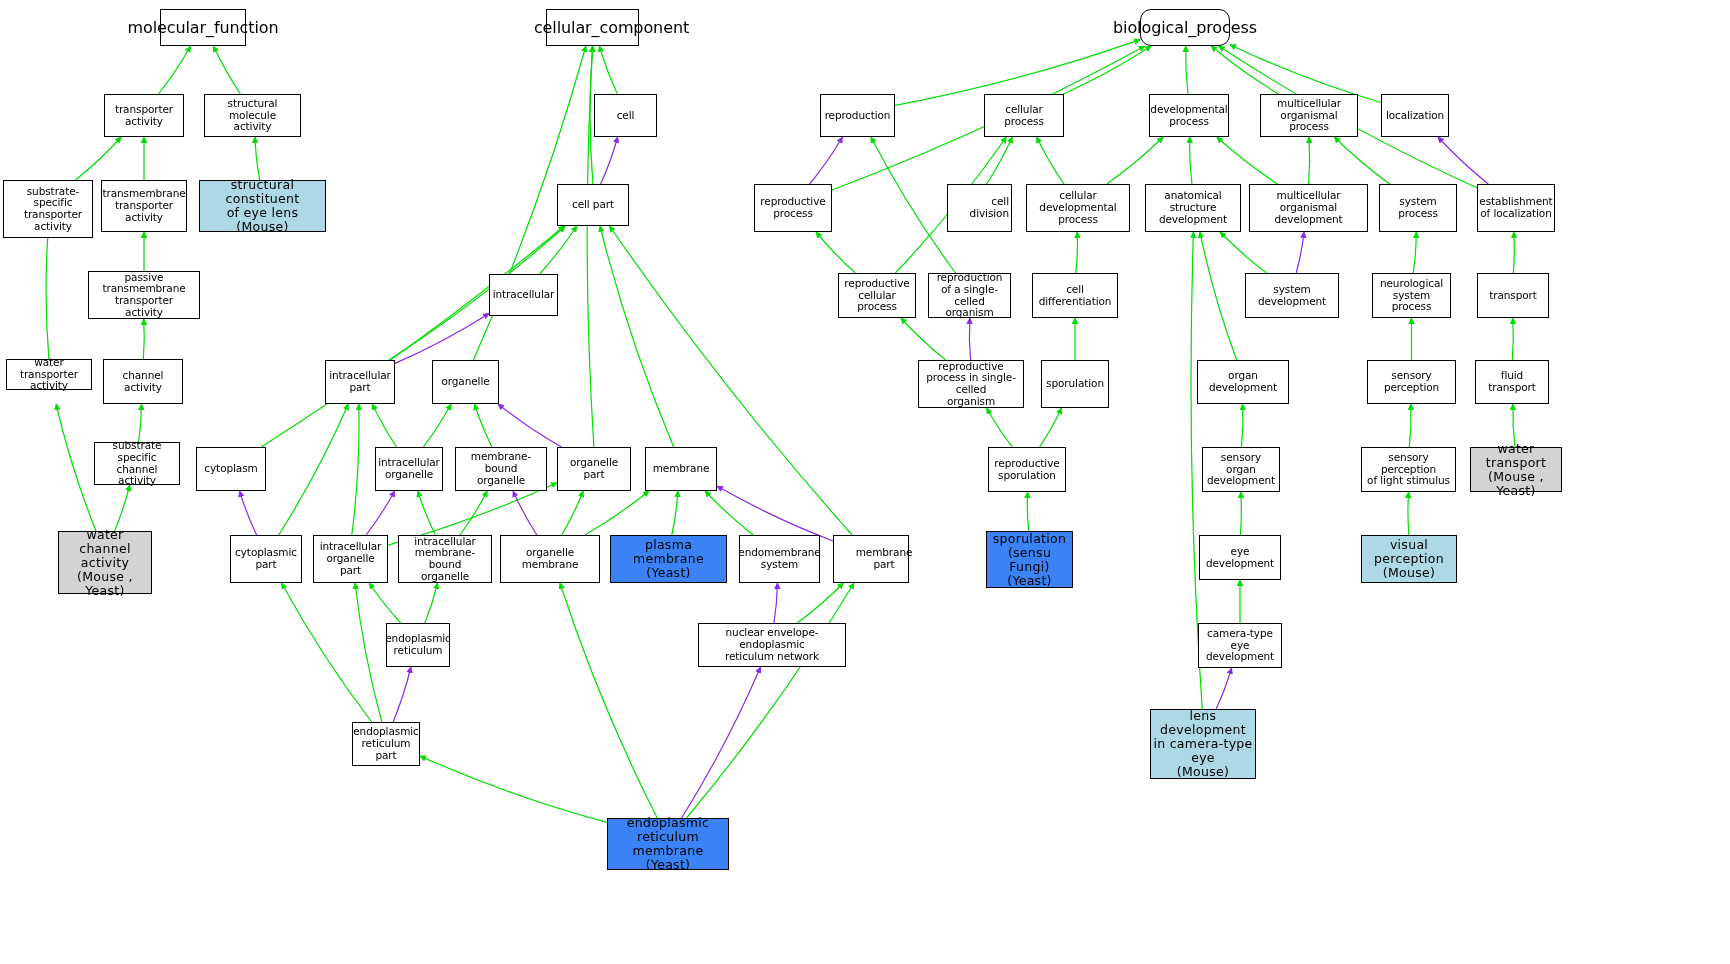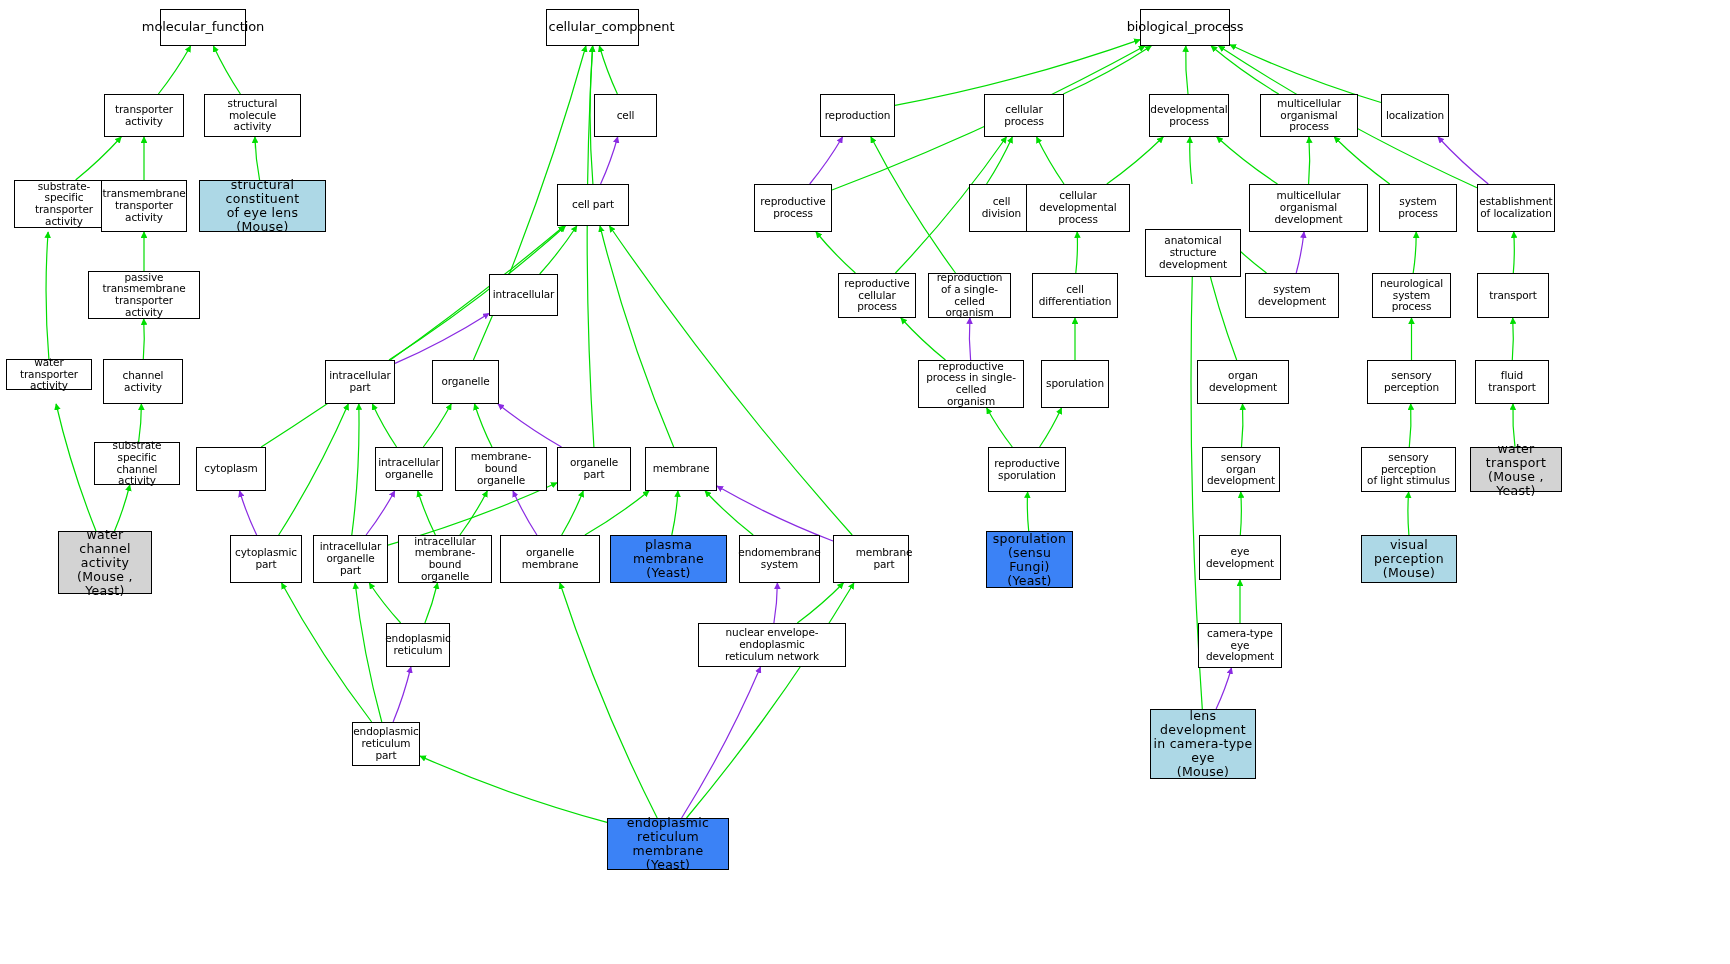--- a/index.html
+++ b/index.html
@@ -26,21 +26,21 @@
     line-height:1.12;
     font-size:10.5px;
     letter-spacing:-0.1px;
     padding:1px 2px;
     white-space:pre-line;
     z-index:5;
   }
   .node.cyan{background:#3b82f6;font-size:12.5px;letter-spacing:0.3px;}
   .node.lightblue{background:#add8e6;font-size:12.5px;letter-spacing:0.3px;}
   .node.grey{background:#d3d3d3;font-size:12.5px;letter-spacing:0.3px;}
-  .node.root{font-size:13px;}
+  .node.root{font-size:16px;}
 </style>
 </head>
 <body>
 
 <div id="canvas">
   <svg id="edges" width="1730" height="964" viewBox="0 0 1730 964">
       <defs>
         <marker id="arrow-is_a" viewBox="0 0 10 10" refX="9" refY="5" markerWidth="5.5" markerHeight="5.5" orient="auto-start-reverse" markerUnits="strokeWidth">
           <path d="M 0 0 L 10 5 L 0 10 z" fill="#00dd00"></path>
         </marker>
@@ -138,21 +138,21 @@
       <path d="M 1408.9 535.0 Q 1407.1 513.5 1408.6 492.0" stroke="#00dd00" stroke-width="1.2" fill="none" marker-end="url(#arrow-is_a)"></path>
       <path d="M 1240.0 623.0 Q 1240.0 601.5 1240.0 580.0" stroke="#00dd00" stroke-width="1.2" fill="none" marker-end="url(#arrow-is_a)"></path>
       <path d="M 1216.1 709.0 Q 1225.4 689.1 1231.5 668.0" stroke="#8a2be2" stroke-width="1.2" fill="none" marker-end="url(#arrow-part_of)"></path>
       <path d="M 1202.3 709.0 Q 1185.8 470.7 1193.4 232.0" stroke="#00dd00" stroke-width="1.2" fill="none" marker-end="url(#arrow-is_a)"></path>
     </svg>
 <div class="node root" style="left: 160px; top: 9px; width: 86px; height: 37px;"><span>molecular_function</span></div>
     <div class="node" style="left: 104px; top: 94px; width: 80px; height: 43px;"><span>transporter
 activity</span></div>
     <div class="node" style="left: 204px; top: 94px; width: 97px; height: 43px;"><span>structural molecule
 activity</span></div>
-    <div class="node" style="left: 14px; top: 180px; width: 90px; height: 48px; padding-left: 12px;"><span>substrate-specific
+    <div class="node" style="left: 3px; top: 180px; width: 90px; height: 58px; padding-left: 12px;"><span>substrate-specific
 transporter
 activity</span></div>
     <div class="node" style="left: 101px; top: 180px; width: 86px; height: 52px;"><span>transmembrane
 transporter
 activity</span></div>
     <div class="node lightblue" style="left: 199px; top: 180px; width: 127px; height: 52px;"><span>structural constituent
 of eye lens
 (Mouse)</span></div>
     <div class="node" style="left: 88px; top: 271px; width: 112px; height: 48px;"><span>passive transmembrane
 transporter
@@ -194,34 +194,34 @@
     <div class="node" style="left: 833px; top: 535px; width: 76px; height: 48px; padding-left: 28px;"><span>membrane part</span></div>
     <div class="node" style="left: 386px; top: 623px; width: 64px; height: 44px;"><span>endoplasmic
 reticulum</span></div>
     <div class="node" style="left: 698px; top: 623px; width: 148px; height: 44px;"><span>nuclear envelope-endoplasmic
 reticulum network</span></div>
     <div class="node" style="left: 352px; top: 722px; width: 68px; height: 44px;"><span>endoplasmic
 reticulum part</span></div>
     <div class="node cyan" style="left: 607px; top: 818px; width: 122px; height: 52px;"><span>endoplasmic
 reticulum membrane
 (Yeast)</span></div>
-    <div class="node root" style="left: 1140px; top: 9px; width: 90px; height: 37px;"><span>biological_process</span></div>
+    <div class="node root" style="left: 1140px; top: 9px; width: 90px; height: 37px; border-radius: 11px;"><span>biological_process</span></div>
     <div class="node" style="left: 820px; top: 94px; width: 75px; height: 43px;"><span>reproduction</span></div>
     <div class="node" style="left: 984px; top: 94px; width: 80px; height: 43px;"><span>cellular process</span></div>
     <div class="node" style="left: 1149px; top: 94px; width: 80px; height: 43px;"><span>developmental
 process</span></div>
     <div class="node" style="left: 1260px; top: 94px; width: 98px; height: 43px;"><span>multicellular
 organismal process</span></div>
     <div class="node" style="left: 1381px; top: 94px; width: 68px; height: 43px;"><span>localization</span></div>
     <div class="node" style="left: 754px; top: 184px; width: 78px; height: 48px;"><span>reproductive
 process</span></div>
-    <div class="node" style="left: 969px; top: 184px; width: 65px; height: 48px;"><span>cell division</span></div>
+    <div class="node" style="left: 947px; top: 184px; width: 65px; height: 48px; text-align: right;"><span>cell division</span></div>
     <div class="node" style="left: 1026px; top: 184px; width: 104px; height: 48px;"><span>cellular developmental
 process</span></div>
-    <div class="node" style="left: 1145px; top: 184px; width: 96px; height: 48px; margin-top: 45px;"><span>anatomical structure
+    <div class="node" style="left: 1145px; top: 184px; width: 96px; height: 48px;"><span>anatomical structure
 development</span></div>
     <div class="node" style="left: 1249px; top: 184px; width: 119px; height: 48px;"><span>multicellular
 organismal development</span></div>
     <div class="node" style="left: 1379px; top: 184px; width: 78px; height: 48px;"><span>system process</span></div>
     <div class="node" style="left: 1477px; top: 184px; width: 78px; height: 48px;"><span>establishment
 of localization</span></div>
     <div class="node" style="left: 838px; top: 273px; width: 78px; height: 45px;"><span>reproductive
 cellular process</span></div>
     <div class="node" style="left: 928px; top: 273px; width: 83px; height: 45px;"><span>reproduction
 of a single-celled

